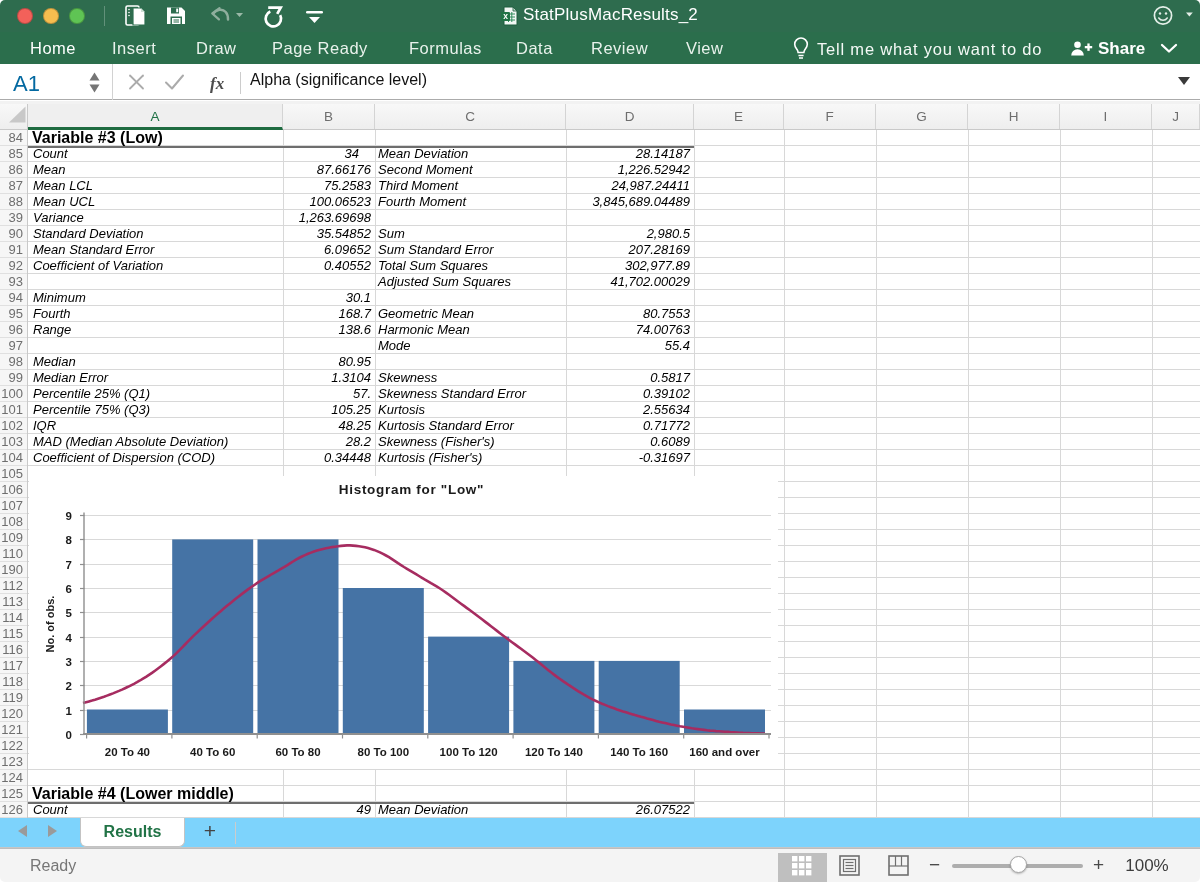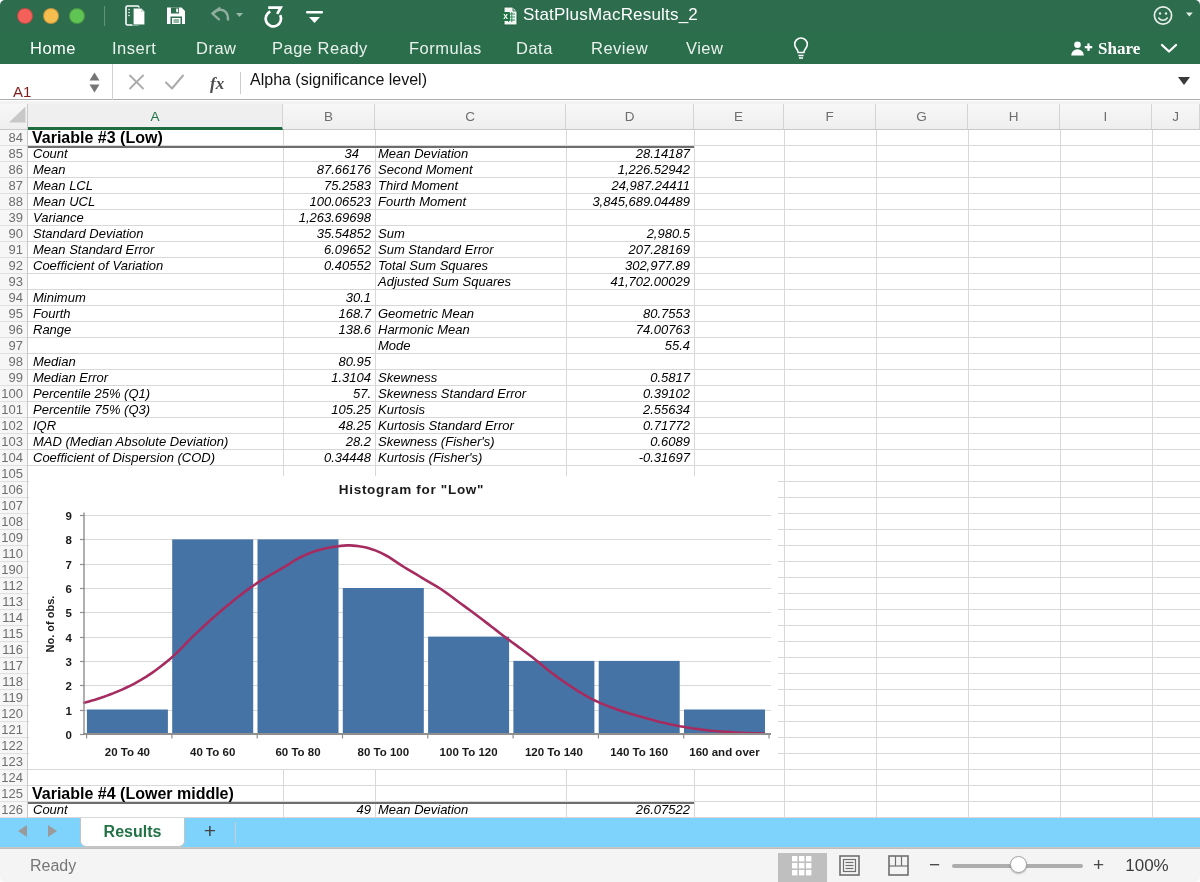--- a/index.html
+++ b/index.html
@@ -11,24 +11,24 @@
 #title { position:absolute; left:523px; top:5px; font-size:17px; font-weight:500;
   color:#ffffff; letter-spacing:0.2px; }
 #searchbox { position:absolute; left:892px; top:4px; width:237px; height:23px;
   background:#1d5a3c; border:1px solid #194f34; border-radius:5px; }
 #searchbox span { position:absolute; left:43px; top:1px; font-size:16px; color:#8fae9c; }
 #ribbon { position:absolute; left:0; top:32px; width:1200px; height:32px;
   background:#2b6e4c; }
 .rtab { position:absolute; top:7px; font-size:16.5px; letter-spacing:0.5px; color:#e9f2ec; }
 .rtab.act { color:#ffffff; font-weight:500; }
 #tellme { position:absolute; left:817px; top:8px; font-size:16.5px; letter-spacing:0.8px; color:#f4f9f6; }
-#sharetxt { position:absolute; left:1098px; top:7px; font-size:17px; font-weight:600; color:#ffffff;font-family:Liberation Serif, serif; }
+#sharetxt { position:absolute; left:1098px; top:7px; font-size:17px; font-weight:600; color:#ffffff; }
 #fbar { position:absolute; left:0; top:64px; width:1200px; height:36px; background:#ffffff;
   border-bottom:1px solid #ababab; }
-#nbox { position:absolute; left:13px; top:7px; font-size:15px; color:#7f1d1d;margin-top:12px; }
+#nbox { position:absolute; left:13px; top:7px; font-size:22px; color:#0369a1; }
 #ftext { position:absolute; left:250px; top:7px; font-size:16px; color:#111111; }
 #fdrop { position:absolute; left:1178px; top:13px; width:0; height:0;
   border-left:6px solid transparent; border-right:6px solid transparent; border-top:8px solid #3a3a3a; }
 #gap { position:absolute; left:0; top:101px; width:1200px; height:3px; background:#f2f2f2; }
 #colhdr { position:absolute; left:0; top:104px; width:1200px; height:26px;
   background:linear-gradient(#f8f8f8,#eeeeee); border-bottom:1px solid #c9c9c9; }
 .hc { position:absolute; top:0; height:25px; line-height:26px; text-align:center;
   font-size:13.5px; color:#6e6e6e; border-right:1px solid #d4d4d4; }
 .hc.hdA { background:#efefef; color:#1f7246; border-bottom:3px solid #1e6b40; height:26px; }
 #corner { position:absolute; left:0; top:104px; width:28px; height:26px;
@@ -139,20 +139,21 @@
     <span class="rtab" style="left:272px">Page Ready</span>
     <span class="rtab" style="left:409px">Formulas</span>
     <span class="rtab" style="left:516px">Data</span>
     <span class="rtab" style="left:591px">Review</span>
     <span class="rtab" style="left:686px">View</span>
     <svg width="22" height="26" viewBox="0 0 22 26" style="position:absolute;left:790px;top:3px">
 <path d="M11 3 a6.3 6.3 0 0 1 6.3 6.3 c0 2.6 -1.5 4 -2.5 5.4 c-0.7 1 -0.8 1.8 -0.9 2.8 h-5.8 c-0.1 -1 -0.2 -1.8 -0.9 -2.8 c-1 -1.4 -2.5 -2.8 -2.5 -5.4 a6.3 6.3 0 0 1 6.3 -6.3 z" fill="none" stroke="#ffffff" stroke-width="1.6"></path>
 <line x1="8.4" y1="20.5" x2="13.6" y2="20.5" stroke="#ffffff" stroke-width="1.5"></line>
 <line x1="9" y1="23" x2="13" y2="23" stroke="#ffffff" stroke-width="1.5"></line>
 </svg>
+    <span id="tellme">Tell me what you want to do</span>
     <svg width="26" height="20" viewBox="0 0 26 20" style="position:absolute;left:1068px;top:7px">
 <circle cx="9.5" cy="5.8" r="3.3" fill="#ffffff"></circle>
 <path d="M3.2 16.5 a6.3 6.3 0 0 1 12.6 0 z" fill="#ffffff"></path>
 <rect x="16.8" y="7" width="7.4" height="2.3" fill="#ffffff"></rect>
 <rect x="19.35" y="4.45" width="2.3" height="7.4" fill="#ffffff"></rect>
 </svg>
     <span id="sharetxt">Share</span>
     <svg width="18" height="12" viewBox="0 0 18 12" style="position:absolute;left:1160px;top:11px">
 <path d="M2 2 l7 6.5 l7 -6.5" fill="none" stroke="#ffffff" stroke-width="2.3" stroke-linecap="round" stroke-linejoin="round"></path>
 </svg>

